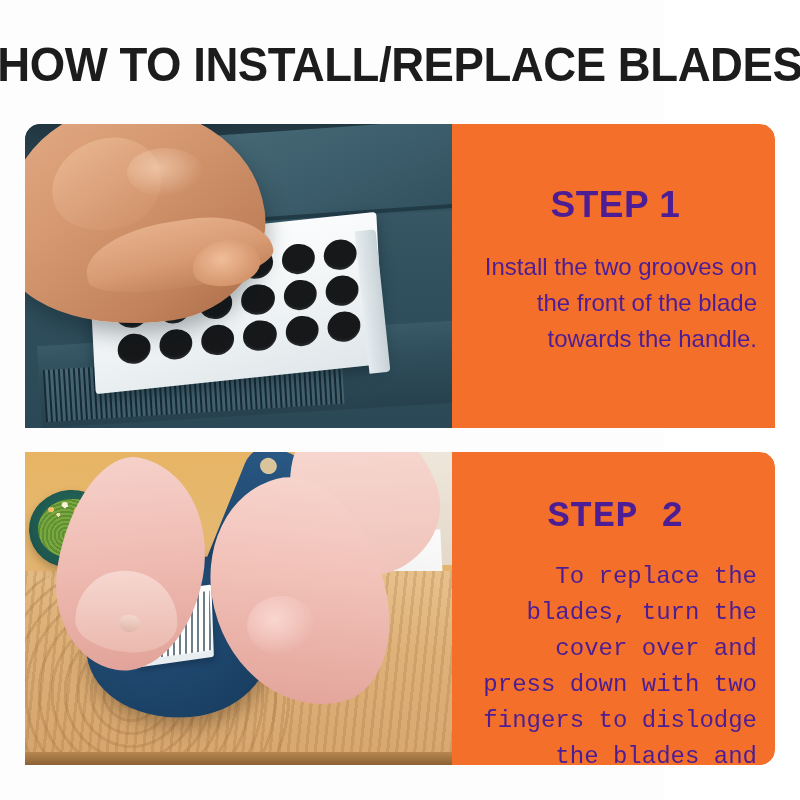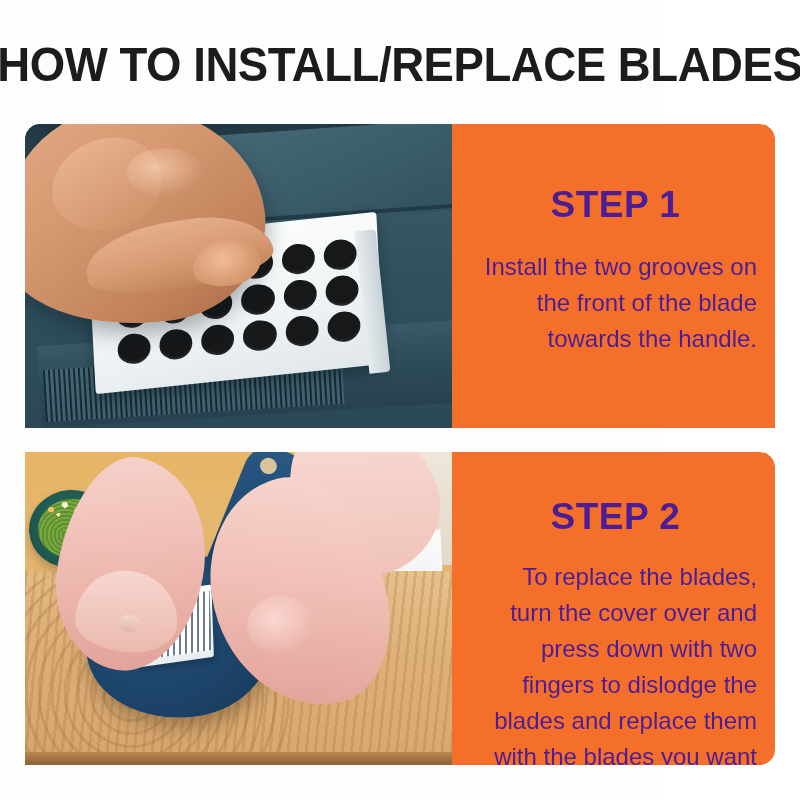--- a/index.html
+++ b/index.html
@@ -60,21 +60,21 @@
     border-radius: 15px 15px 0 0;
   }
   .row-2 {
     top: 452px;
     height: 313px;
     border-radius: 0 15px 15px 0;
   }
   .row-1 .photo { border-radius: 15px 0 0 0; }
   .row-2 .photo { border-radius: 0 0 0 0; }
   .row-1 .panel { border-radius: 0 15px 0 0; }
-  .row-2 .panel { border-radius: 0 15px 15px 0; }
+  .row-2 .panel { border-radius: 0 15px 15px 0; font-family: Liberation Mono, monospace; }
 
   .photo {
     position: relative;
     width: 427px;
     flex: 0 0 427px;
     overflow: hidden;
     background: #2f4a56;
   }
 
   .panel {

